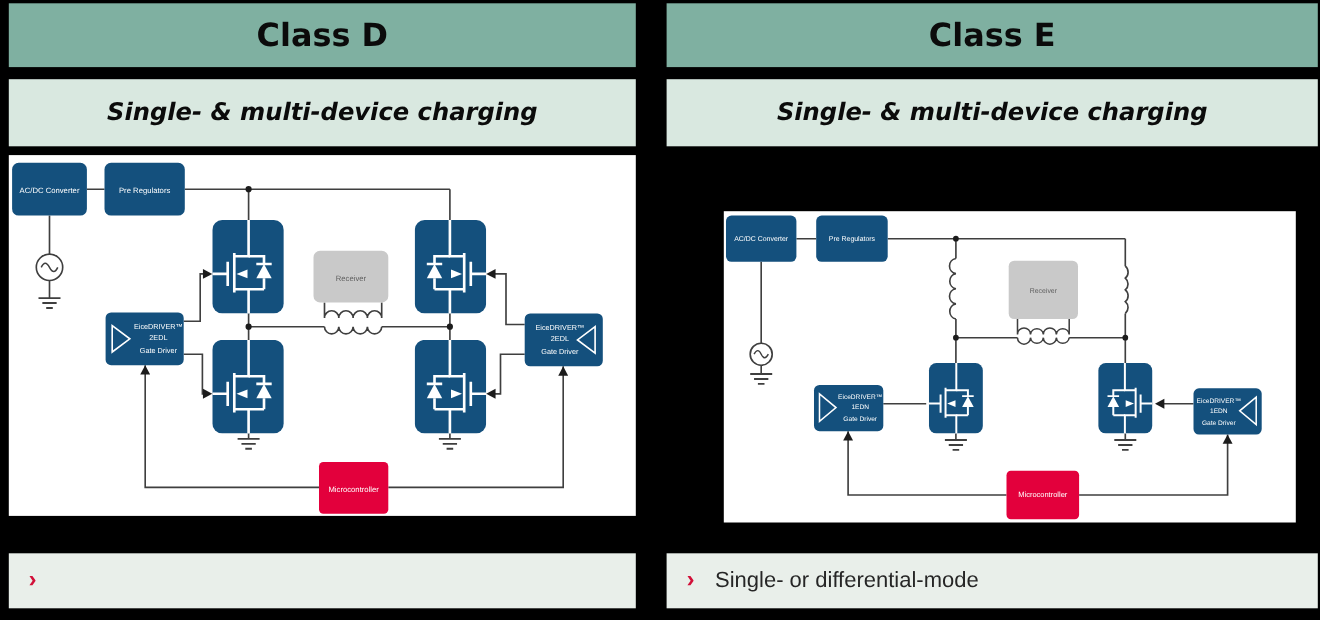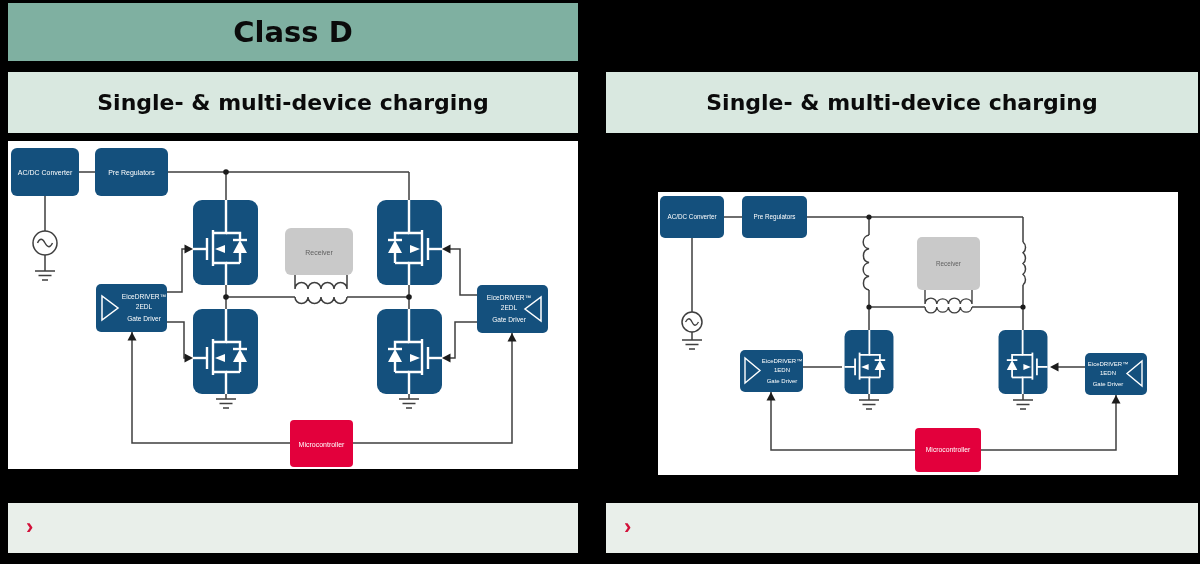--- a/index.html
+++ b/index.html
@@ -8,21 +8,21 @@
   .panel{position:absolute;top:0;height:564px;}
   .panel.left{left:8px;width:570px;}
   .panel.right{left:606px;width:592px;}
   .hdr{position:absolute;top:3px;left:0;right:0;height:58px;background:#7fb0a1;
        display:flex;align-items:center;justify-content:center;
        font-family:"DejaVu Sans","Liberation Sans",sans-serif;
        font-weight:700;font-size:29px;color:#0b0b0b;}
   .sub{position:absolute;top:72px;left:0;right:0;height:61px;background:#d9e8e0;
        display:flex;align-items:center;justify-content:center;
        font-family:"DejaVu Sans","Liberation Sans",sans-serif;
-       font-weight:700;font-size:22px;color:#0b0b0b;}
+       font-weight:700;font-style:italic;font-size:22px;color:#0b0b0b;}
   .diagram{position:absolute;background:#fff;}
   .panel.left .diagram{top:141px;left:0;width:570px;height:328px;}
   .panel.right .diagram{top:192px;left:52px;width:520px;height:283px;}
   .bullet-bar{position:absolute;top:503px;left:0;right:0;height:50px;background:#e9efea;
        display:flex;align-items:center;color:#262626;font-size:20px;}
   .chev{color:#d21039;font-weight:700;font-size:22px;margin:0 0 3px 18px;width:26px;}
   svg{display:block;}
   svg text{font-family:"Liberation Sans",sans-serif;fill:#ffffff;text-anchor:middle;}
   text.rcv{fill:#5f5f5f;}
 </style>
@@ -145,20 +145,21 @@
         </g>
       </svg>
     </div>
 
     <div class="bullet-bar">
       <span class="chev">›</span>
     </div>
   </div>
 
   <div class="panel right">
+    <div class="hdr">Class E</div>
     <div class="sub">Single- &amp; multi-device charging</div>
 
     <div class="diagram">
       <svg width="520" height="283" viewBox="0 0 520 283">
 
         <path fill="none" stroke="#3f3f3f" stroke-width="1.5" d="
           M66 25 H84  M149 25 H365
           M211 25 V43  M211 98 V138
           M365 25 V50  M365 93 V138
           M211 115 H267  M314 115 H365
@@ -232,16 +233,17 @@
 
         <g>
           <rect x="257" y="236" width="66" height="44" rx="4" fill="#e3003c"></rect>
           <text x="290" y="260" font-size="6.8">Microcontroller</text>
         </g>
       </svg>
     </div>
 
     <div class="bullet-bar">
       <span class="chev">›</span>
+      <span>Single- or differential-mode</span>
     </div>
   </div>
 
 </div>
 
 </body></html>

